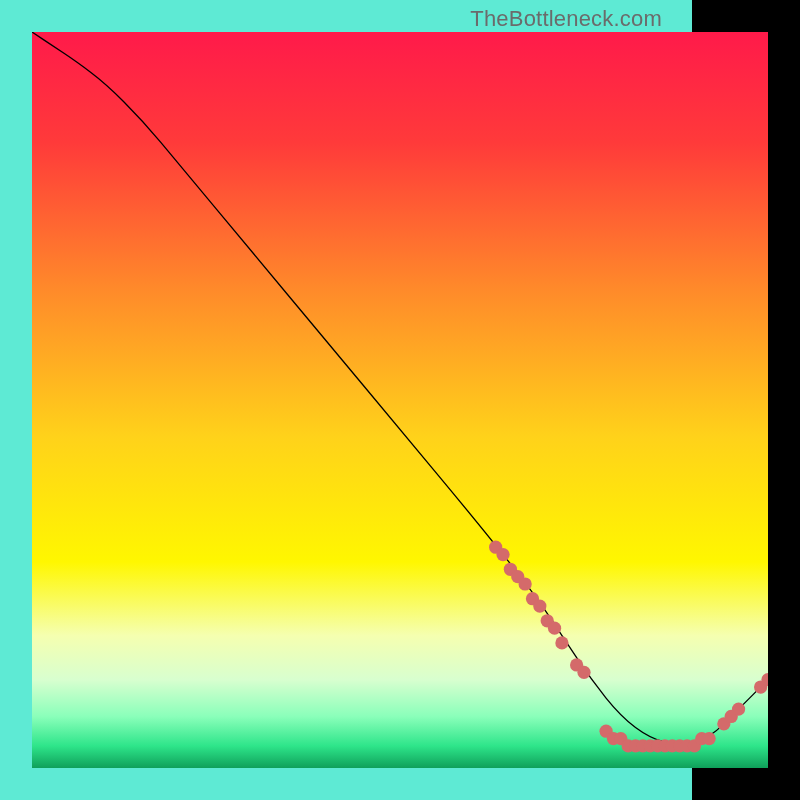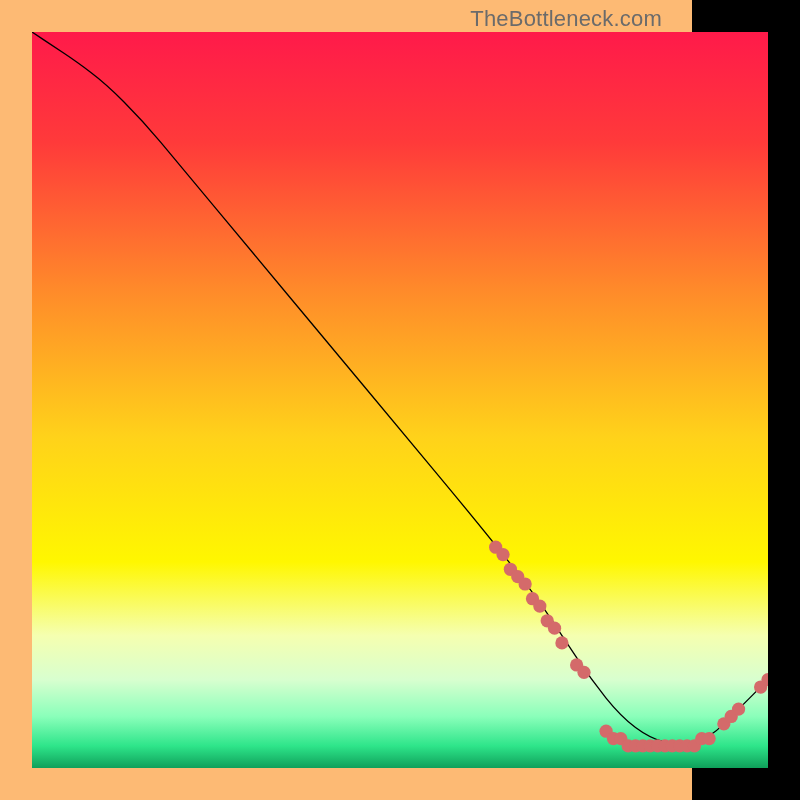--- a/index.html
+++ b/index.html
@@ -8,21 +8,21 @@
     width: 800px;
     height: 800px;
     background: #000;
     overflow: hidden;
     font-family: Arial, Helvetica, sans-serif;
   }
   .stage {
     position: relative;
     width: 692px;
     height: 800px;
-    background: #fdba74;
+    background: #5eead4;
   }
   .plot {
     position: absolute;
     left: 32px;
     top: 32px;
     width: 736px;
     height: 736px;
   }
   .gradient {
     position: absolute;

